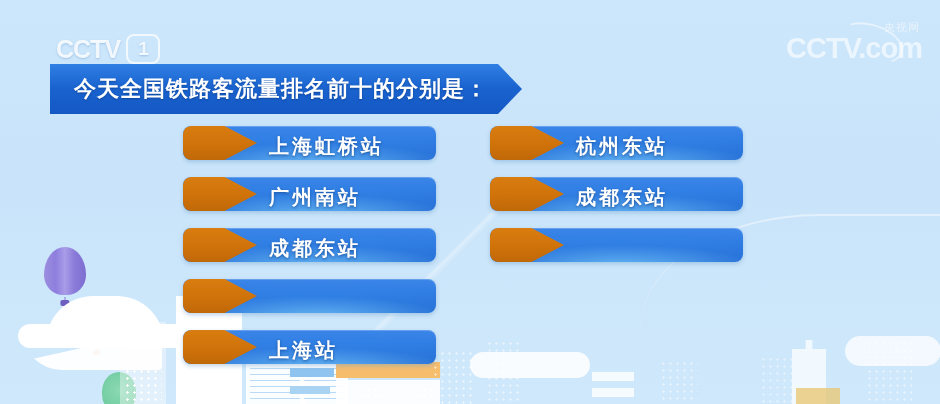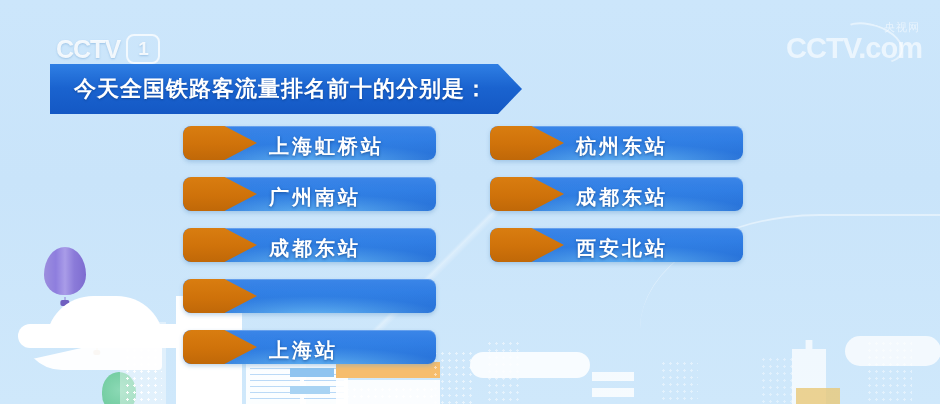--- a/index.html
+++ b/index.html
@@ -316,18 +316,17 @@
     <div class="pill">
       <span class="pill-marker"></span>
       <span class="pill-label">杭州东站</span>
     </div>
     <div class="pill">
       <span class="pill-marker"></span>
       <span class="pill-label">成都东站</span>
     </div>
     <div class="pill">
       <span class="pill-marker"></span>
-      <span class="pill-label">西安北站</span>
     </div>
 
   </div>
 
 </div>
 
 </body></html>

